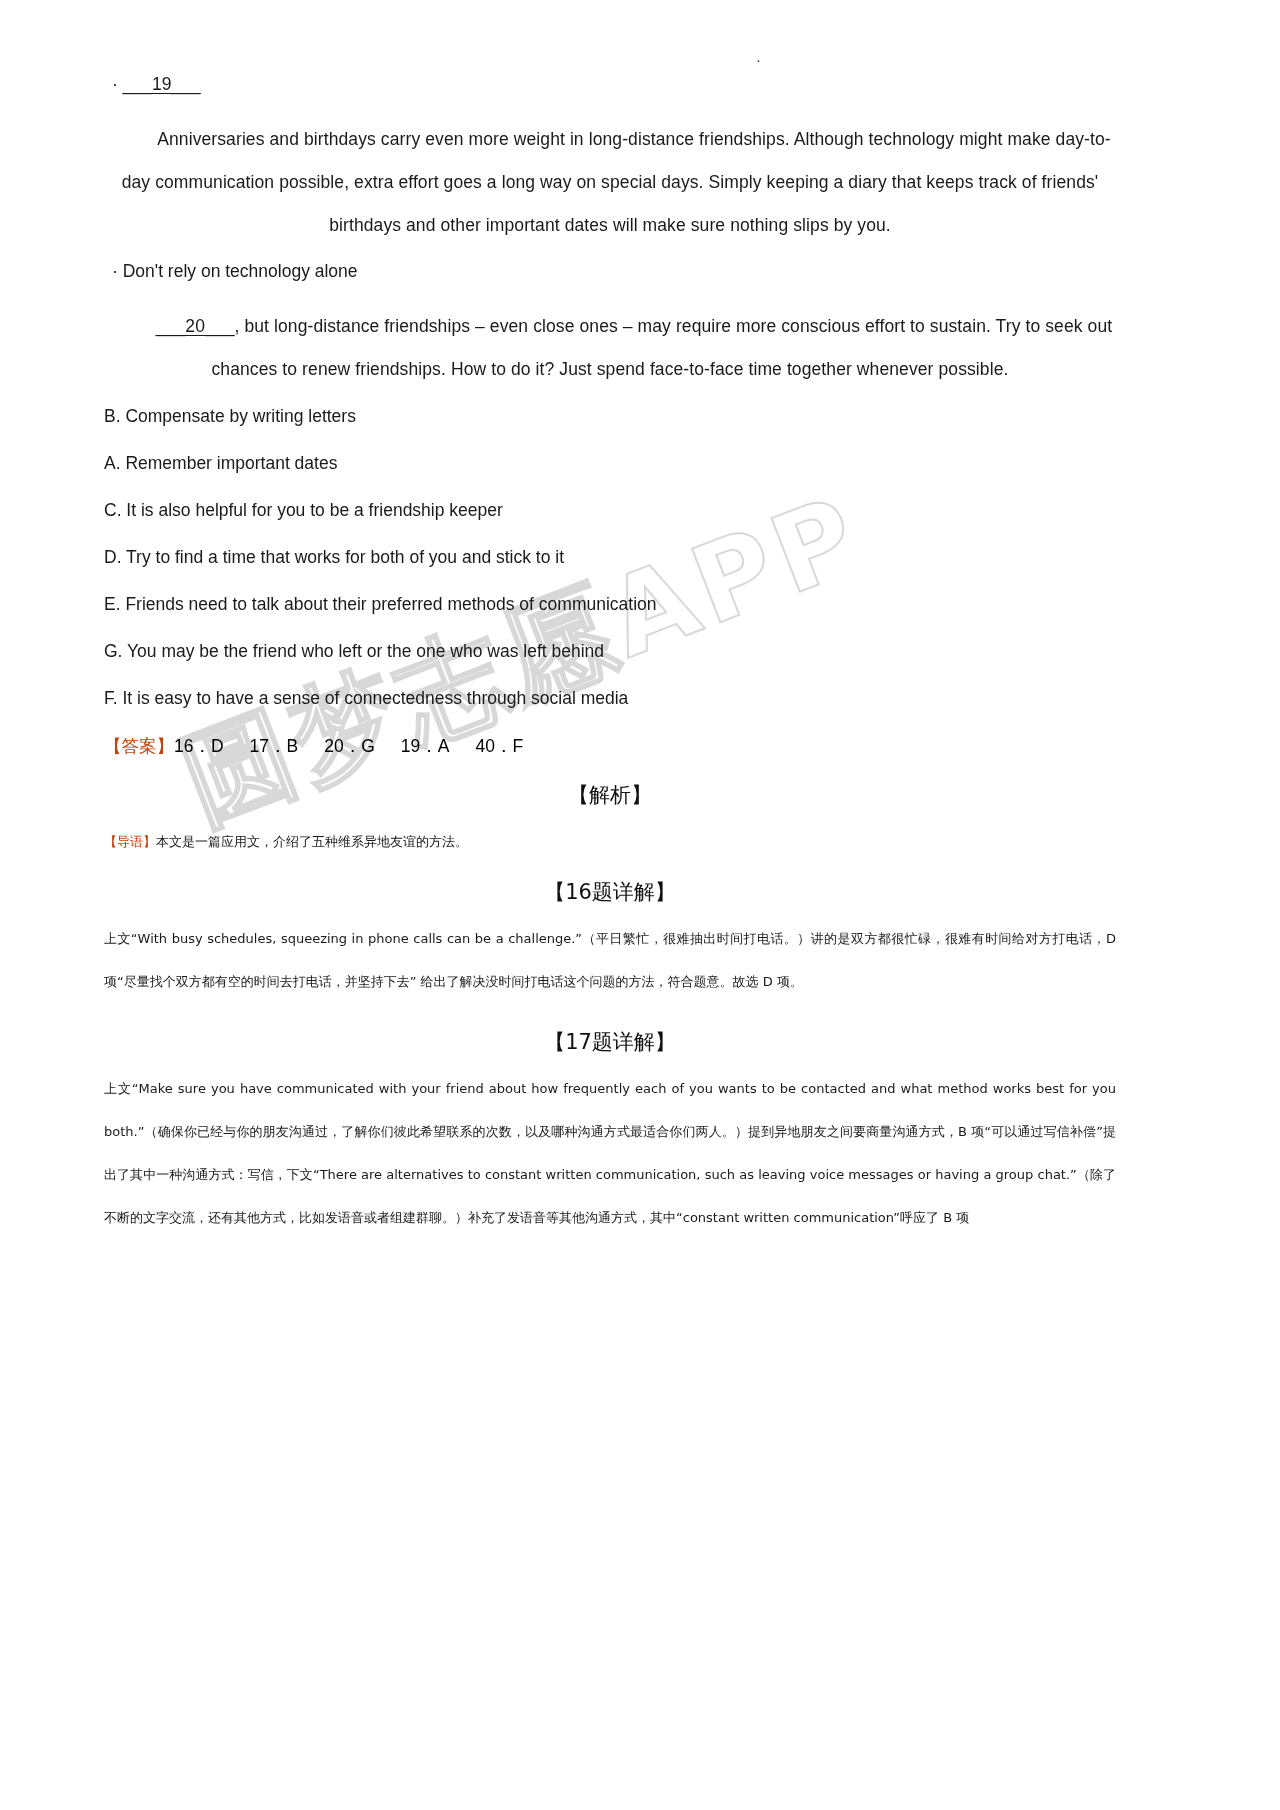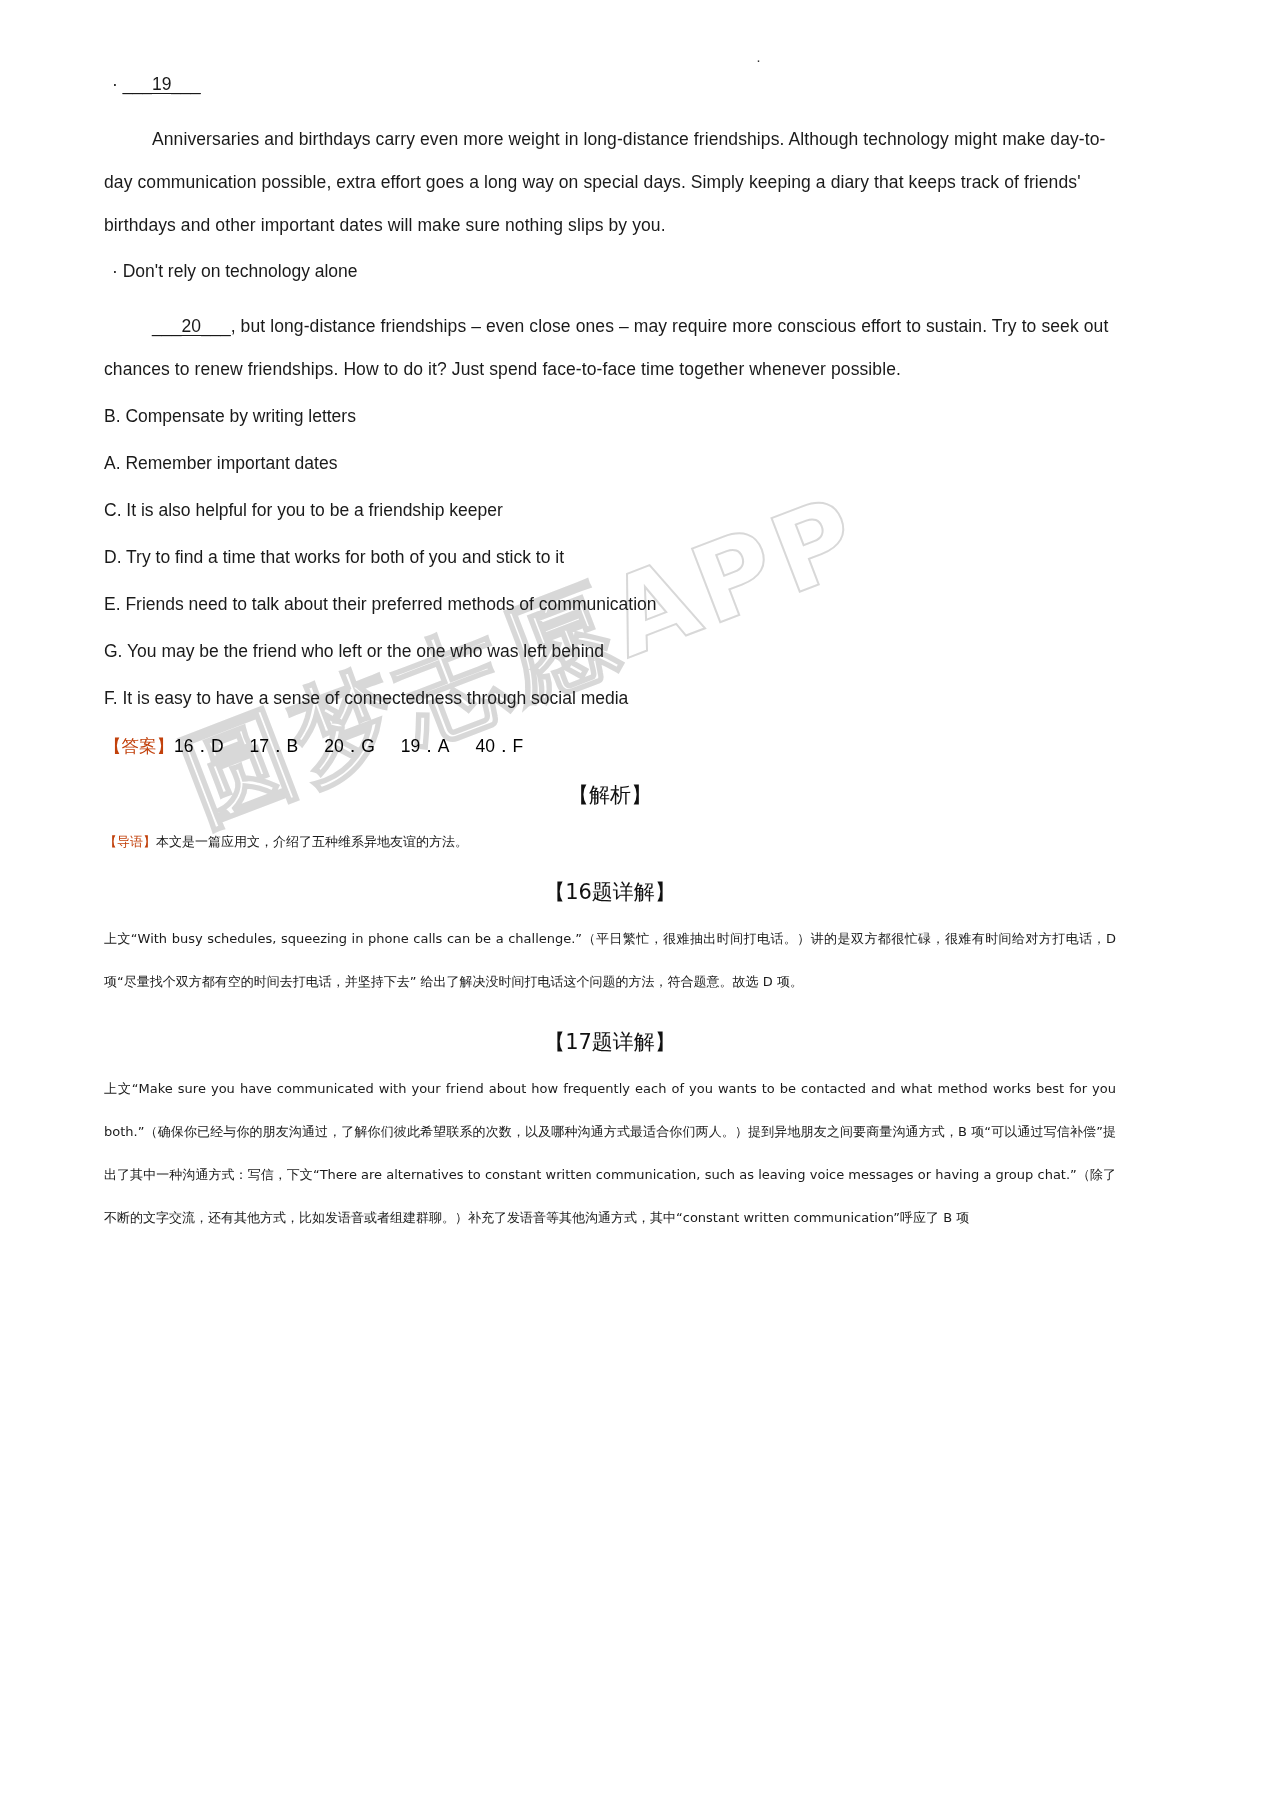--- a/index.html
+++ b/index.html
@@ -38,20 +38,21 @@
   }
   .en {
     font-family: "Liberation Sans", sans-serif;
     font-size: 17.5px;
     line-height: 43px;
     color: #1a1a1a;
     letter-spacing: 0.1px;
   }
   .indent {
     text-indent: 48px;
+    text-align: center;
   }
   .bullet-line {
     font-size: 17.5px;
     line-height: 40px;
     color: #1a1a1a;
     padding-left: 8px;
   }
   .blank {
     text-decoration: underline;
     text-underline-offset: 3px;

